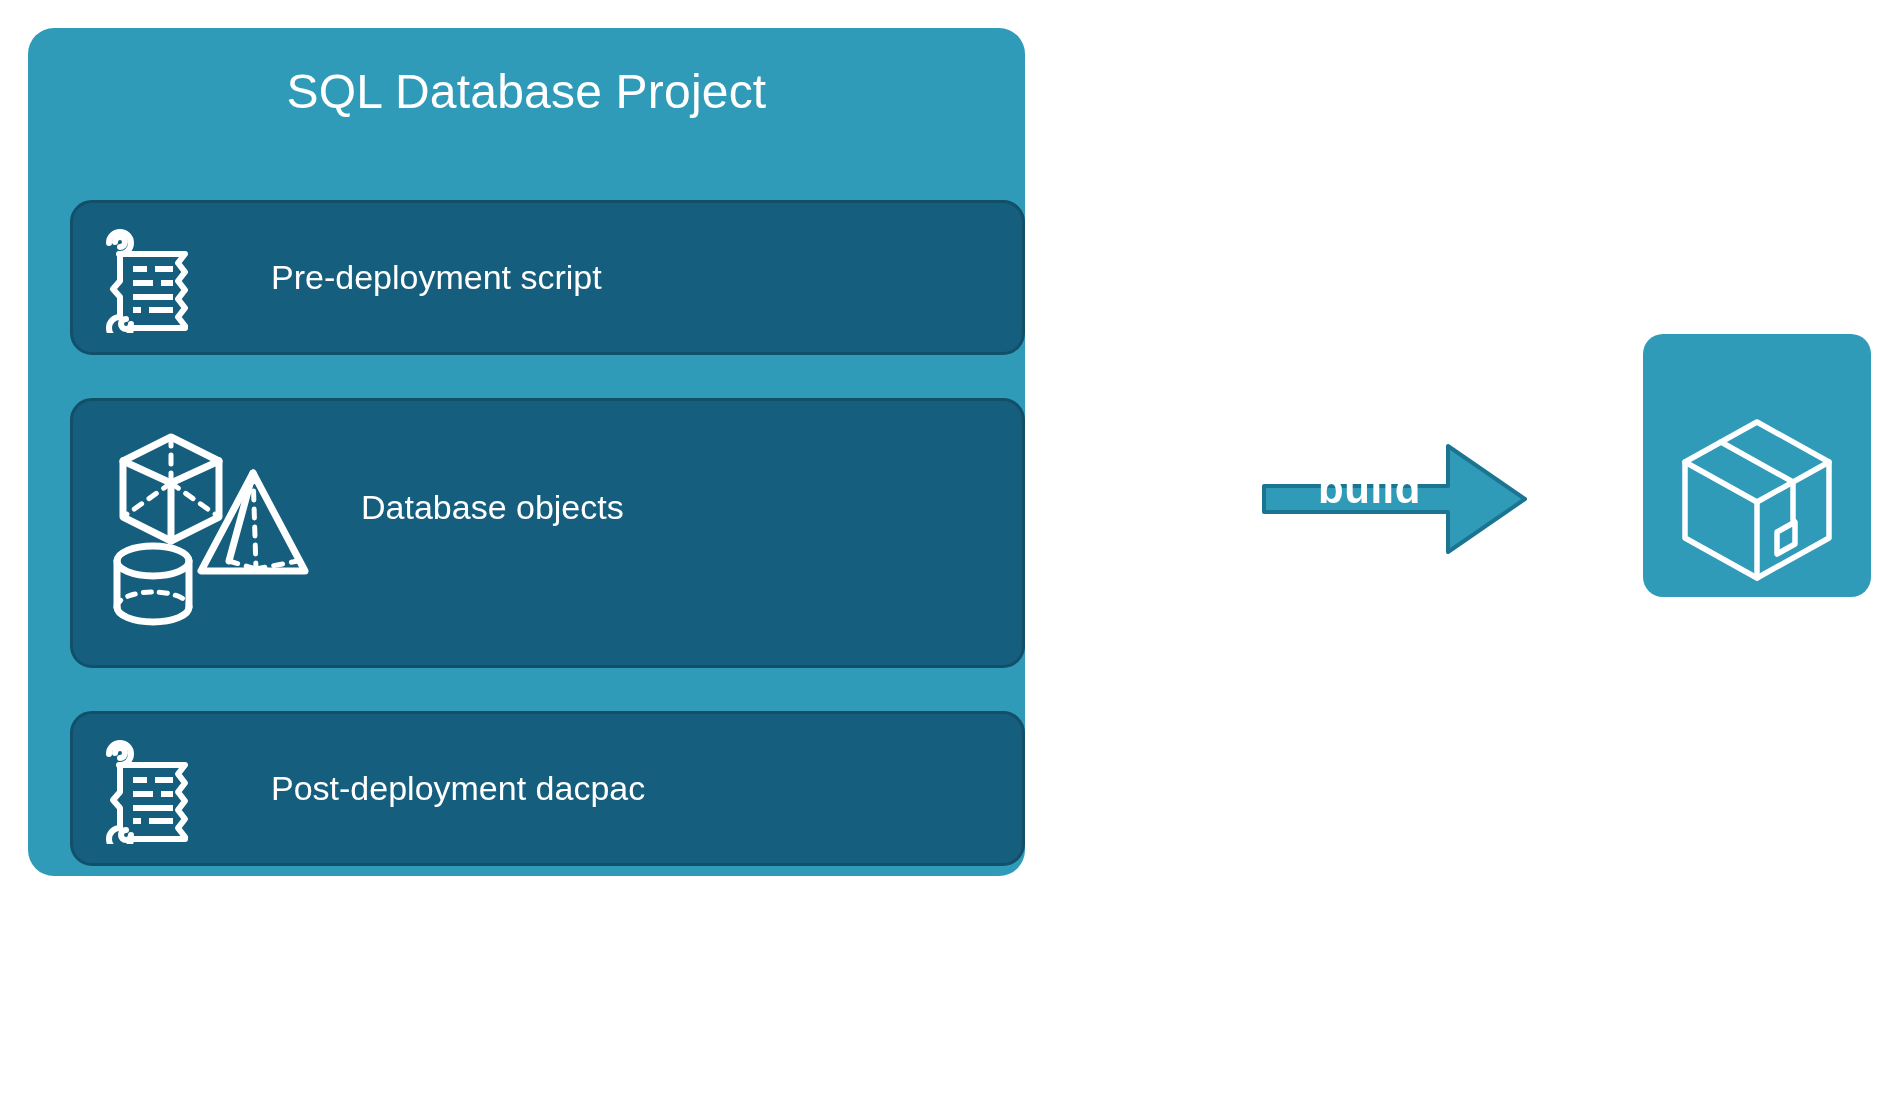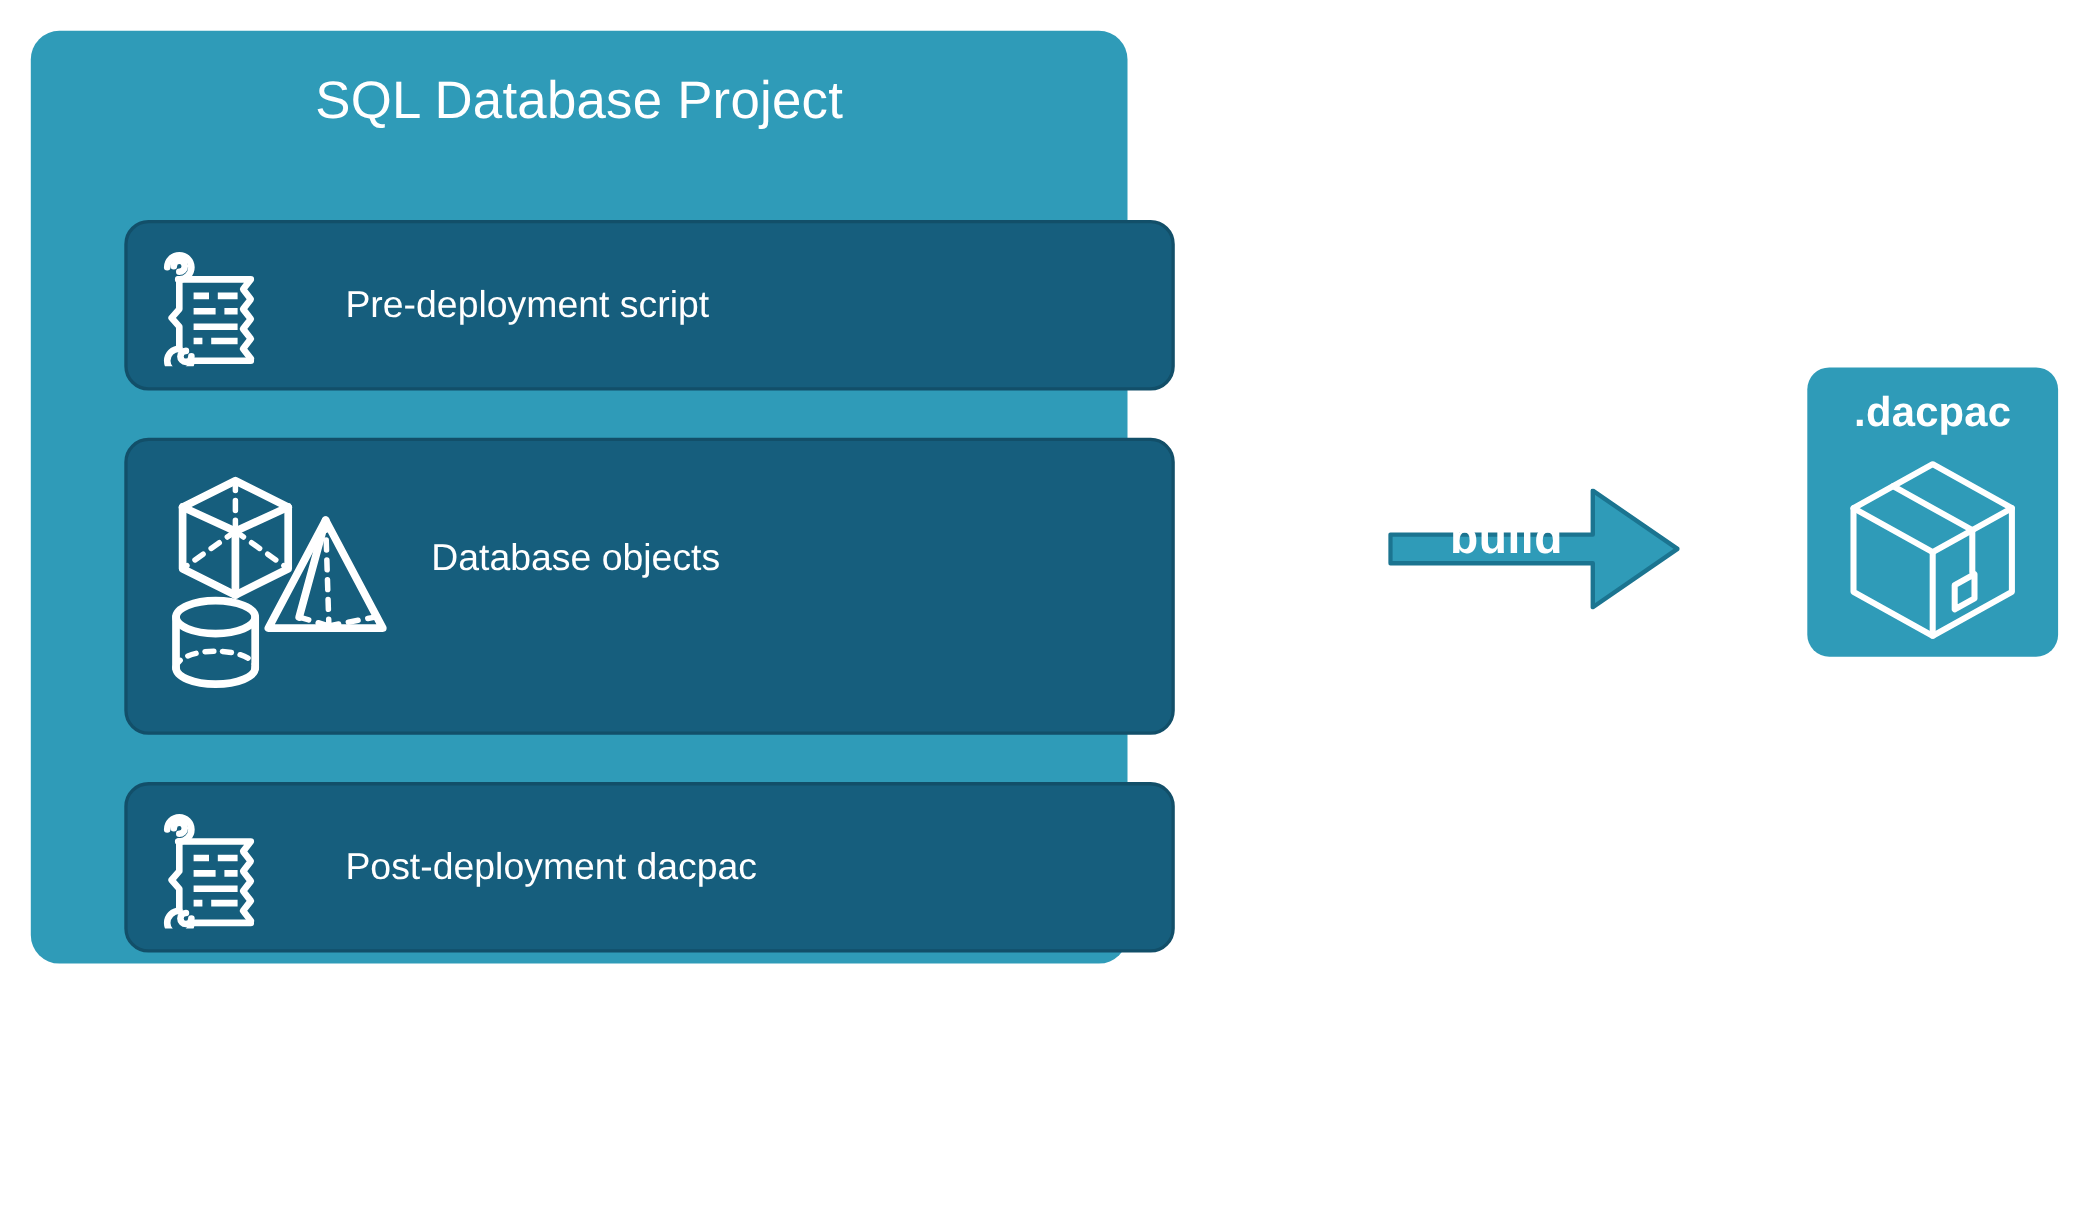--- a/index.html
+++ b/index.html
@@ -49,37 +49,36 @@
     white-space: nowrap;
   }
 
   
   .card {
     position: absolute;
     background: #165E7D;
     border: 3px solid #124F69;
     border-radius: 22px;
     box-sizing: border-box;
-    margin-left: 43px;
   }
   .card-pre  { left: 42px;  top: 172px; width: 955px; height: 155px; }
   .card-objs { left: 42px;  top: 370px; width: 955px; height: 270px; }
   .card-post { left: 42px;  top: 683px; width: 955px; height: 155px; }
 
   .card-label {
     position: absolute;
     color: #ffffff;
     font-size: 34px;
     font-weight: 400;
     line-height: 1.42;
     white-space: pre;
   }
   .card-pre  .card-label { left: 198px; top: 50px; }
   .card-post .card-label { left: 198px; top: 50px; }
-  .card-objs .card-label { left: 276px; top: 82px; }
+  .card-objs .card-label { left: 288px; top: 82px; }
 
   .icon-slot {
     position: absolute;
     display: block;
   }
   .icon-scroll-slot { left: 20px; top: 18px; width: 130px; height: 120px; }
   .icon-shapes-slot { left: 20px; top: 20px; width: 250px; height: 230px; }
 
   
   .build-arrow {
@@ -246,21 +245,20 @@
   </div>
 
   <span class="build-arrow">
     <svg viewBox="0 0 265 110" width="265" height="110" xmlns="http://www.w3.org/2000/svg">
       <path d="M2 42 H186 V2 L263 55 L186 108 V68 H2 Z" fill="#2F9BB8" stroke="#1B7490" stroke-width="4" stroke-linejoin="round"></path>
     </svg>
   </span>
   <div class="build-label">build</div>
 
   <div class="dacpac-panel">
-    <div class="dacpac-title">.dacpac</div>
     <span class="dacpac-icon-slot">
       <svg viewBox="0 0 172 168" width="172" height="168" xmlns="http://www.w3.org/2000/svg">
         <g fill="none" stroke="#ffffff" stroke-width="5.5" stroke-linejoin="round" stroke-linecap="round">
 
           <path d="M14 46 L86 6 L158 46 L158 122 L86 162 L14 122 Z"></path>
 
           <path d="M86 86 L86 162"></path>
 
           <path d="M14 46 L86 86 L158 46"></path>
 

